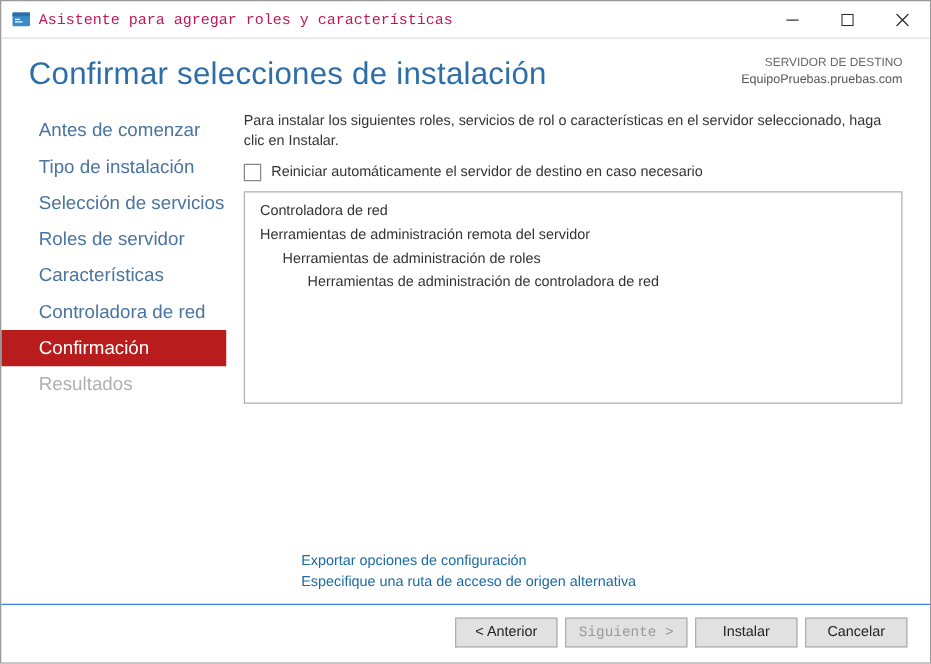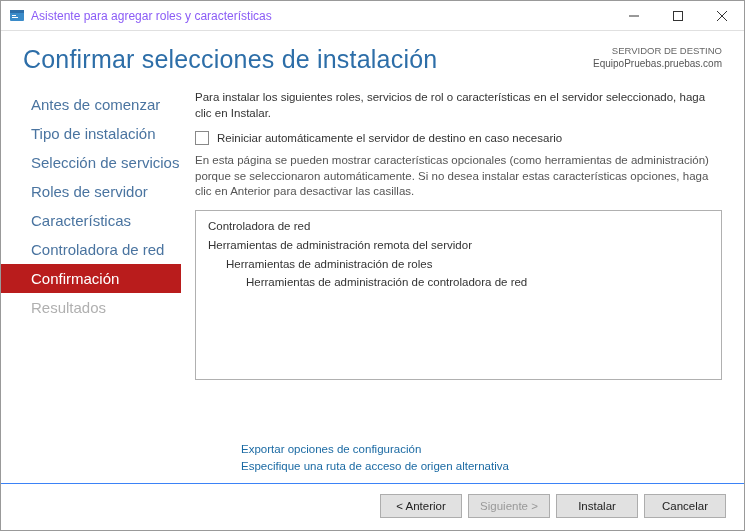--- a/index.html
+++ b/index.html
@@ -2,21 +2,21 @@
 <html><head>
 <meta charset="utf-8">
 <style>
 * { box-sizing: border-box; margin: 0; padding: 0; font-family: "Segoe UI", Tahoma, sans-serif; }
 body { background: #fff; width: 745px; height: 531px; overflow: hidden; position: relative; }
 
 .window { width: 745px; height: 531px; border: 1px solid #999; background: #fff; display: flex; flex-direction: column; }
 
 .titlebar { height: 30px; display: flex; align-items: center; border-bottom: 1px solid #e0e0e0; }
 .titlebar .icon { width: 16px; height: 16px; margin: 0 6px 0 8px; }
-.titlebar .title { font-size: 12px; color: #8b5cf6; flex: 1; }
+.titlebar .title { font-size: 12px; color: #be185d; flex: 1; font-family: Liberation Mono, monospace; }
 .titlebar .ctl { width: 44px; height: 28px; display: flex; align-items: center; justify-content: center; color: #333; font-size: 14px; }
 
 .header { padding: 14px 22px 10px 22px; display: flex; justify-content: space-between; align-items: flex-start; }
 .header h1 { color: #2d6ea8; font-weight: 300; font-size: 25px; letter-spacing: 0.2px; }
 .header .dest { text-align: right; font-size: 10px; color: #555; line-height: 1.3; }
 .header .dest .lbl { color: #666; font-size: 9.5px; }
 
 .body { flex: 1; display: flex; padding: 0 0 0 0; overflow: hidden; }
 
 .sidebar { width: 180px; padding: 6px 0 0 0; }
@@ -31,21 +31,21 @@
 .main .note { color: #555; line-height: 1.35; margin-bottom: 10px; }
 .main .treebox { border: 1px solid #b0b0b0; padding: 6px 10px 6px 10px; line-height: 1.65; color: #333; height: 170px; overflow: auto; }
 .main .treebox .l0 { padding-left: 2px; }
 .main .treebox .l1 { padding-left: 20px; }
 .main .treebox .l2 { padding-left: 40px; }
 .main .links { margin-top: auto; padding-top: 10px; }
 .main .links a { color: #1b6aa3; font-size: 11.5px; text-decoration: none; display: block; line-height: 1.5; padding-left: 46px; }
 
 .footer { border-top: 1px solid #3b82f6; padding: 10px 18px 12px 0; display: flex; justify-content: flex-end; gap: 6px; }
 .footer button { min-width: 82px; height: 24px; font-size: 11.5px; background: #e1e1e1; border: 1px solid #adadad; color: #222; cursor: pointer; padding: 0 10px; }
-.footer button.disabled { color: #999; cursor: default; }
+.footer button.disabled { color: #999; cursor: default; font-family: Liberation Mono, monospace; }
 </style>
 </head>
 <body>
 
 <div class="window">
 
   <div class="titlebar">
     <span class="icon">
       <svg width="16" height="16" viewBox="0 0 16 16">
         <rect x="1" y="2" width="14" height="11" fill="#3a8bc9" rx="1"></rect>
@@ -94,21 +94,20 @@
     </div>
 
     <div class="main">
       <div class="intro">Para instalar los siguientes roles, servicios de rol o características en el servidor seleccionado, haga clic en Instalar.</div>
 
       <div class="chkrow">
         <span class="chk"></span>
         <span>Reiniciar automáticamente el servidor de destino en caso necesario</span>
       </div>
 
-      <div class="note">En esta página se pueden mostrar características opcionales (como herramientas de administración) porque se seleccionaron automáticamente. Si no desea instalar estas características opciones, haga clic en Anterior para desactivar las casillas.</div>
 
       <div class="treebox">
         <div class="l0">Controladora de red</div>
         <div class="l0">Herramientas de administración remota del servidor</div>
         <div class="l1">Herramientas de administración de roles</div>
         <div class="l2">Herramientas de administración de controladora de red</div>
       </div>
 
       <div class="links">
         <a href="#">Exportar opciones de configuración</a>

